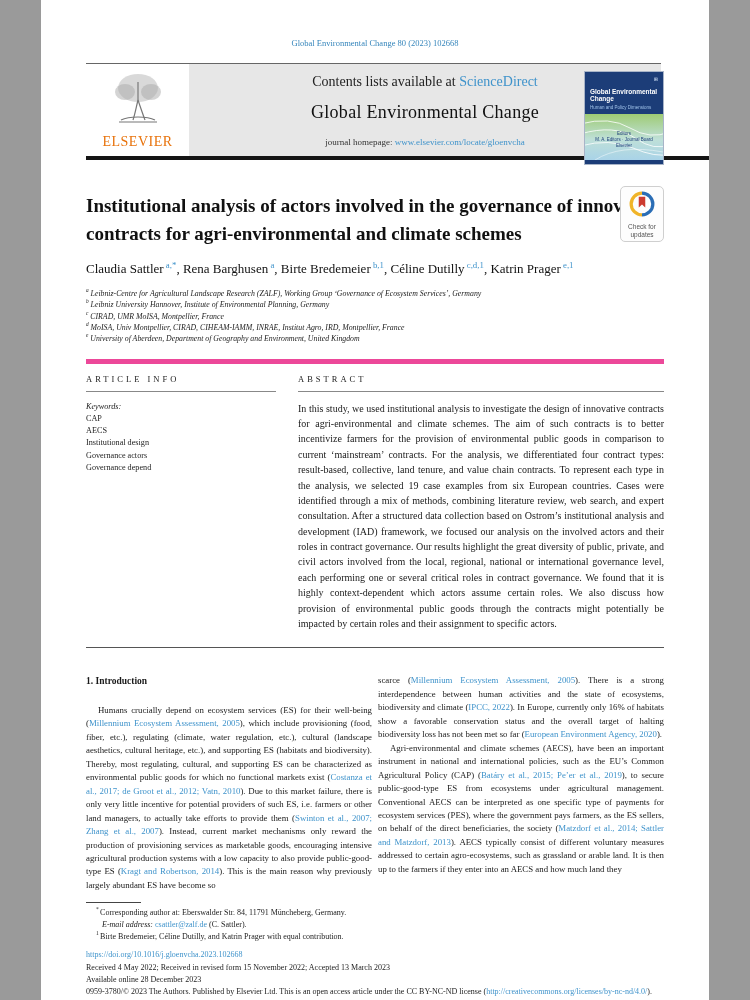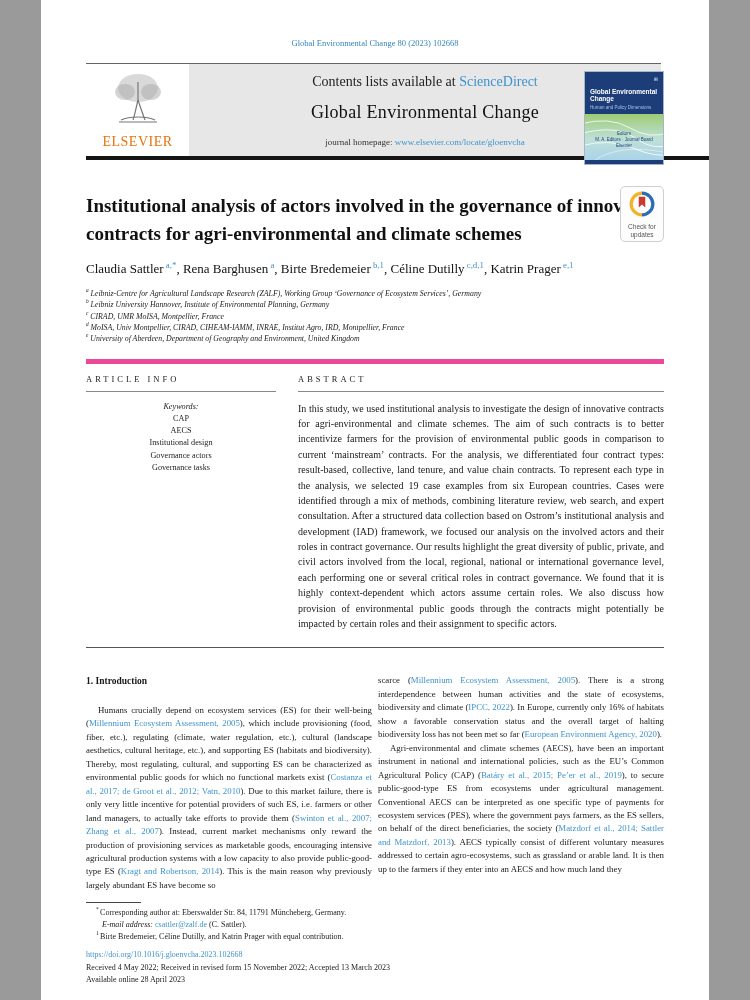--- a/index.html
+++ b/index.html
@@ -54,21 +54,21 @@
 
   
   .info-abstract {
     margin-top:14px; border-top:5px solid #ec4899; border-bottom:1px solid #555;
     display:flex; padding:10px 0 16px 0;
   }
   .info-col { width:190px; flex-shrink:0; }
   .abs-col { flex:1; padding-left:22px; }
   .sec-header { font-size:8.5px; letter-spacing:3px; color:#222; padding-bottom:7px; }
   .hdr-rule { border-bottom:1px solid #888; }
-  .keywords { margin-top:9px; font-size:8.2px; line-height:1.5;text-align:center; }
+  .keywords { margin-top:9px; font-size:8.2px; line-height:1.5; }
   .kw-label { font-style:italic; }
   .abstract-text { margin-top:9px; font-size:10px; line-height:1.54; text-align:justify; color:#1a1a1a; }
 
   
   .main-cols { display:flex; gap:6px; margin-top:26px; }
   .col { width:318px; font-size:8.8px; line-height:1.53; text-align:justify; color:#1a1a1a; }
   .intro-heading { font-size:9.5px; font-weight:bold; margin-bottom:15px; }
   .para-indent { text-indent:12px; }
   .col p + p { margin-top:0; }
 
@@ -164,21 +164,21 @@
 
     <div class="info-abstract">
       <div class="info-col">
         <div class="sec-header hdr-rule">ARTICLE INFO</div>
         <div class="keywords">
           <div class="kw-label">Keywords:</div>
           <div>CAP</div>
           <div>AECS</div>
           <div>Institutional design</div>
           <div>Governance actors</div>
-          <div>Governance tasks</div>
+          <div>Governance depend</div>
         </div>
       </div>
       <div class="abs-col">
         <div class="sec-header hdr-rule">ABSTRACT</div>
         <div class="abstract-text">In this study, we used institutional analysis to investigate the design of innovative contracts for agri-environmental and climate schemes. The aim of such contracts is to better incentivize farmers for the provision of environmental public goods in comparison to current ‘mainstream’ contracts. For the analysis, we differentiated four contract types: result-based, collective, land tenure, and value chain contracts. To represent each type in the analysis, we selected 19 case examples from six European countries. Cases were identified through a mix of methods, combining literature review, web search, and expert consultation. After a structured data collection based on Ostrom’s institutional analysis and development (IAD) framework, we focused our analysis on the involved actors and their roles in contract governance. Our results highlight the great diversity of public, private, and civil actors involved from the local, regional, national or international governance level, each performing one or several critical roles in contract governance. We found that it is highly context-dependent which actors assume certain roles. We also discuss how provision of environmental public goods through the contracts might potentially be impacted by certain roles and their assignment to specific actors.</div>
       </div>
     </div>
 
     <div class="main-cols">
       <div class="col">
@@ -194,17 +194,18 @@
     <div class="footnote-block">
       <div class="fn-rule"></div>
       <div class="fn fn-indent"><span class="sup-dark">* </span><span>Corresponding author at: Eberswalder Str. 84, 11791 Müncheberg, Germany.</span></div>
       <div class="fn fn-indent" style="padding-left:16px;"><span style="font-style: italic;">E-mail address: </span><span class="lnk">csattler@zalf.de</span><span> (C. Sattler).</span></div>
       <div class="fn fn-indent"><span class="sup-dark">1 </span><span>Birte Bredemeier, Céline Dutilly, and Katrin Prager with equal contribution.</span></div>
     </div>
 
     <div class="bottom-block">
       <div class="doi-line lnk">https://doi.org/10.1016/j.gloenvcha.2023.102668</div>
       <div>Received 4 May 2022; Received in revised form 15 November 2022; Accepted 13 March 2023</div>
-      <div>Available online 28 April 2023</div>
+      <div>Available online 28 December 2023</div>
+      <div style="width:660px;"><span>0959-3780/© 2023 The Authors. Published by Elsevier Ltd. This is an open access article under the CC BY-NC-ND license (</span><span class="lnk">http://creativecommons.org/licenses/by-nc-nd/4.0/</span><span>).</span></div>
     </div>
   </div>
 
 </div>
 
 </body></html>

